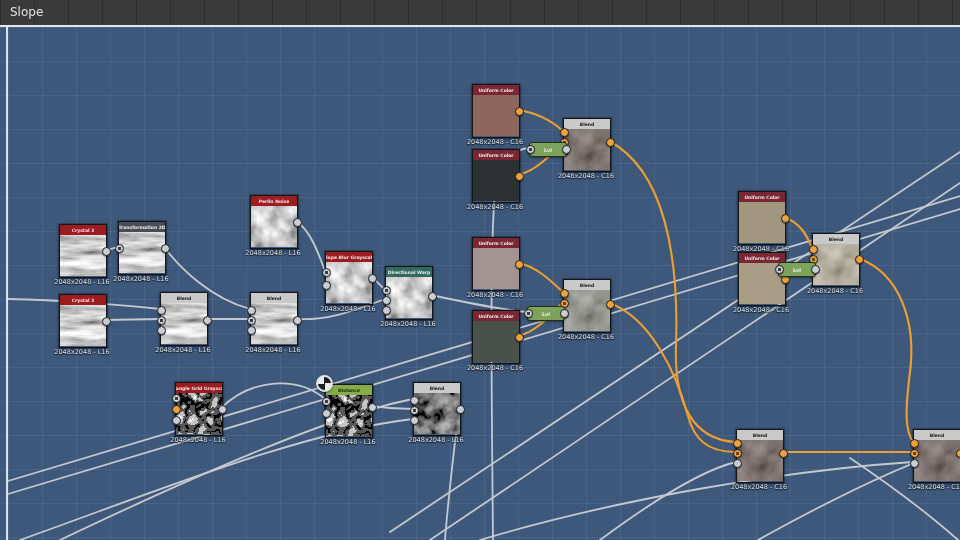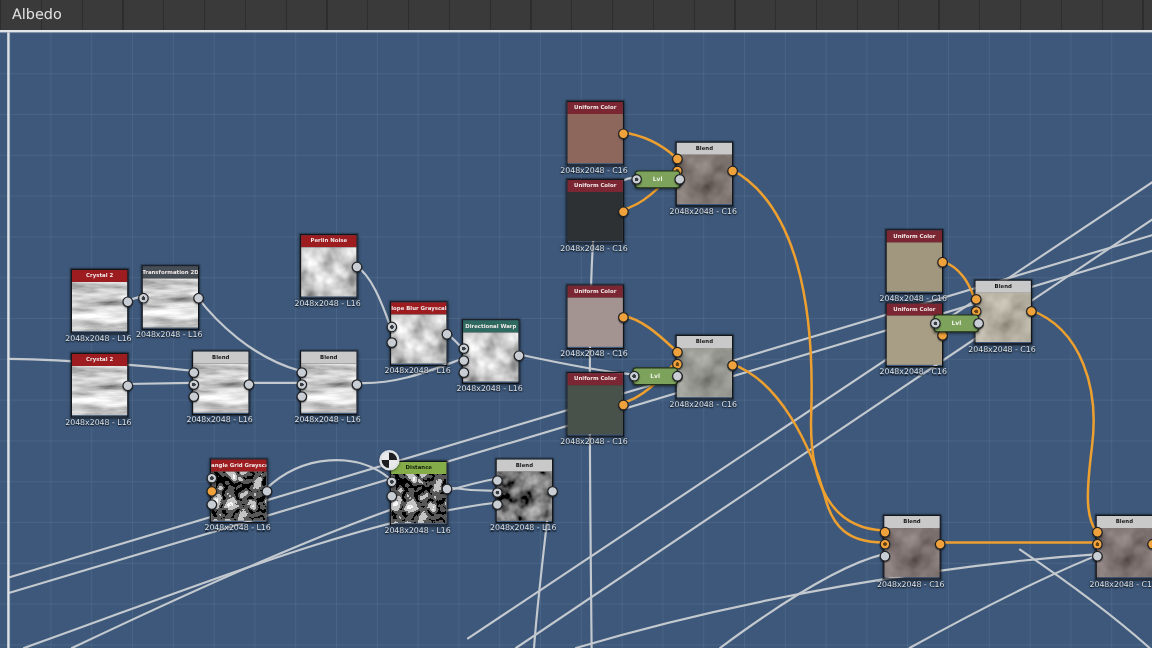--- a/index.html
+++ b/index.html
@@ -341,21 +341,21 @@
         <div class="port" style="left: 561.5px; top: 145px;"></div>
         <div class="pill" style="left: 527px; top: 306px;">Lvl</div>
         <div class="port ring" style="left: 523.5px; top: 309px;"></div>
         <div class="port" style="left: 559.5px; top: 309px;"></div>
         <div class="pill" style="left: 778px; top: 262px;">Lvl</div>
         <div class="port ring" style="left: 774.5px; top: 265px;"></div>
         <div class="port" style="left: 810.5px; top: 265px;"></div>
       </div>
   </div>
   <div id="tabbar">
-    <span id="tabtitle">Albedo</span>
+    <span id="tabtitle">Slope</span>
   </div>
   <div id="frame-top"></div>
   <div id="frame-left"></div>
 
   <svg id="defs-svg" aria-hidden="true">
     <defs>
       <filter id="tex-fiber" x="0" y="0" width="100%" height="100%">
         <feTurbulence type="fractalNoise" baseFrequency="0.02 0.12" numOctaves="4" seed="7"></feTurbulence>
         <feColorMatrix type="saturate" values="0"></feColorMatrix>
         <feComponentTransfer>

